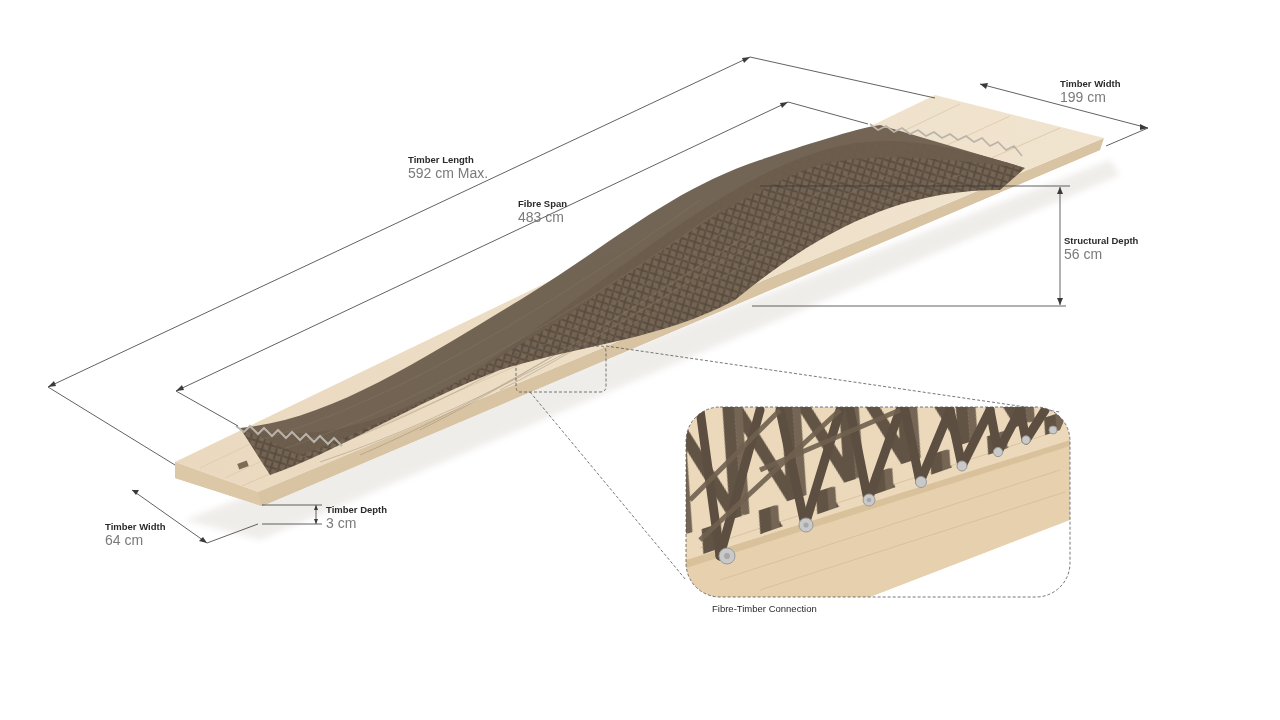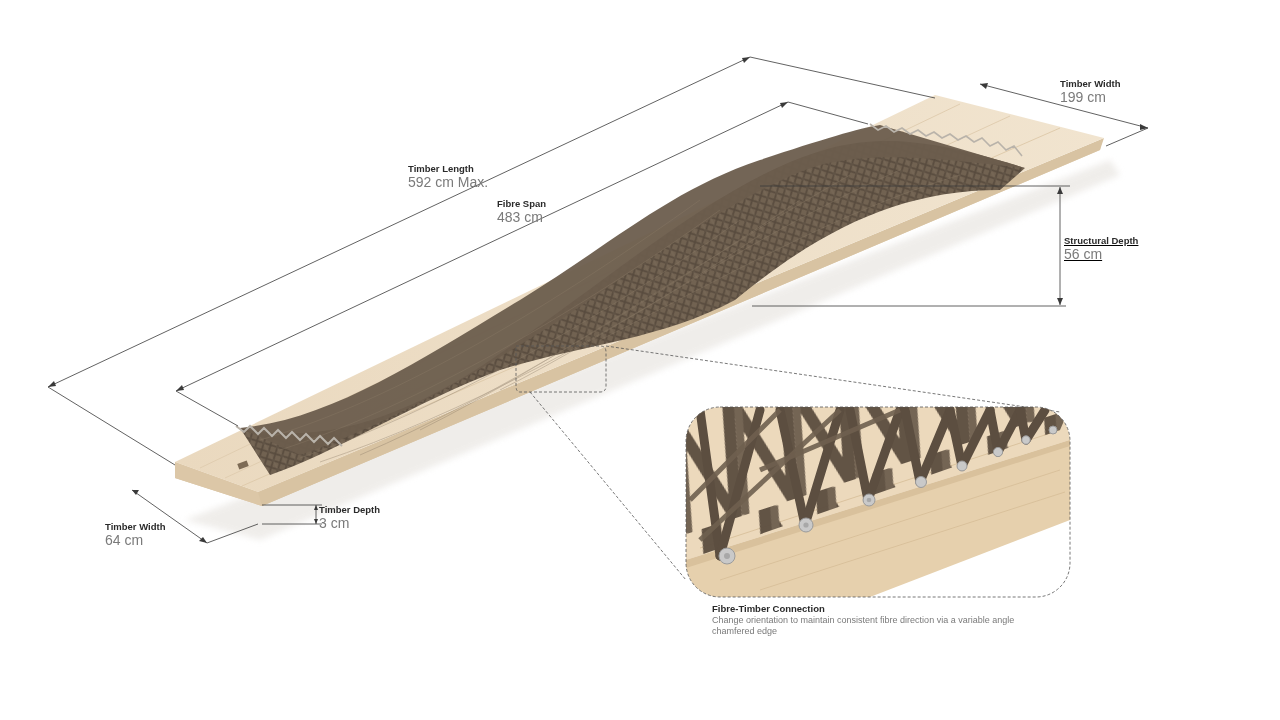--- a/index.html
+++ b/index.html
@@ -2,21 +2,21 @@
 <html><head>
 <meta charset="utf-8">
 <style>
   html, body { margin: 0; padding: 0; background: #ffffff; }
   body { width: 1280px; height: 720px; position: relative; overflow: hidden; font-family: "Liberation Sans", sans-serif; }
   #scene { position: absolute; left: 0; top: 0; width: 1280px; height: 720px; }
   .label { position: absolute; line-height: 1.2; }
   .label .title { font-size: 9.5px; color: #2a2a2a; font-weight: 600; display: block; white-space: nowrap; }
   .label .value { font-size: 14px; color: #7a7a7a; display: block; white-space: nowrap; }
   .caption { position: absolute; left: 712px; top: 603px; width: 330px; line-height: 1.25; }
-  .caption .title { font-size: 9.5px; color: #2a2a2a; font-weight: 700; display: block; }
+  .caption .title { font-size: 9.5px; color: #2a2a2a; font-weight: 400; display: block; }
   .caption .desc { font-size: 9px; color: #7a7a7a; display: block; }
 </style>
 </head>
 <body>
 
 <svg id="scene" viewBox="0 0 1280 720" xmlns="http://www.w3.org/2000/svg">
   <defs>
     <linearGradient id="topGrad" x1="0" y1="0" x2="1" y2="0">
       <stop offset="0" stop-color="#ead9bf"></stop>
       <stop offset="1" stop-color="#f1e4cf"></stop>
@@ -181,46 +181,45 @@
         <circle cx="962" cy="466" r="5" fill="#c9c9c9" stroke="#9a9a9a" stroke-width="1"></circle>
         <circle cx="998" cy="452" r="4.6" fill="#c9c9c9" stroke="#9a9a9a" stroke-width="1"></circle>
         <circle cx="1026" cy="440" r="4.2" fill="#c9c9c9" stroke="#9a9a9a" stroke-width="1"></circle>
         <circle cx="1053" cy="430" r="4" fill="#c9c9c9" stroke="#9a9a9a" stroke-width="1"></circle>
       </g>
     </g>
     <rect x="686" y="407" width="384" height="190" rx="34" ry="34" fill="none" stroke="#555" stroke-width="0.8" stroke-dasharray="3 2"></rect>
   </g>
 </svg>
 
-<div class="label" style="left:408px; top:163px;">
+<div class="label" style="left:408px; top:154px;">
   <span class="title">Timber Length</span>
   <span class="value">592 cm Max.</span>
 </div>
 
-<div class="label" style="left:497px; top:198px;">
+<div class="label" style="left:518px; top:198px;">
   <span class="title">Fibre Span</span>
   <span class="value">483 cm</span>
 </div>
 
 <div class="label" style="left:1060px; top:78px;">
   <span class="title">Timber Width</span>
   <span class="value">199 cm</span>
 </div>
 
-<div class="label" style="left:1064px; top:235px;text-decoration:underline;">
+<div class="label" style="left:1064px; top:235px;">
   <span class="title">Structural Depth</span>
   <span class="value">56 cm</span>
 </div>
 
 <div class="label" style="left:105px; top:521px;">
   <span class="title">Timber Width</span>
   <span class="value">64 cm</span>
 </div>
 
-<div class="label" style="left:319px; top:504px;">
+<div class="label" style="left:326px; top:504px;">
   <span class="title">Timber Depth</span>
   <span class="value">3 cm</span>
 </div>
 
 <div class="caption">
   <span class="title">Fibre-Timber Connection</span>
-  <span class="desc">Change orientation to maintain consistent fibre direction via a variable angle chamfered edge</span>
 </div>
 
 </body></html>

